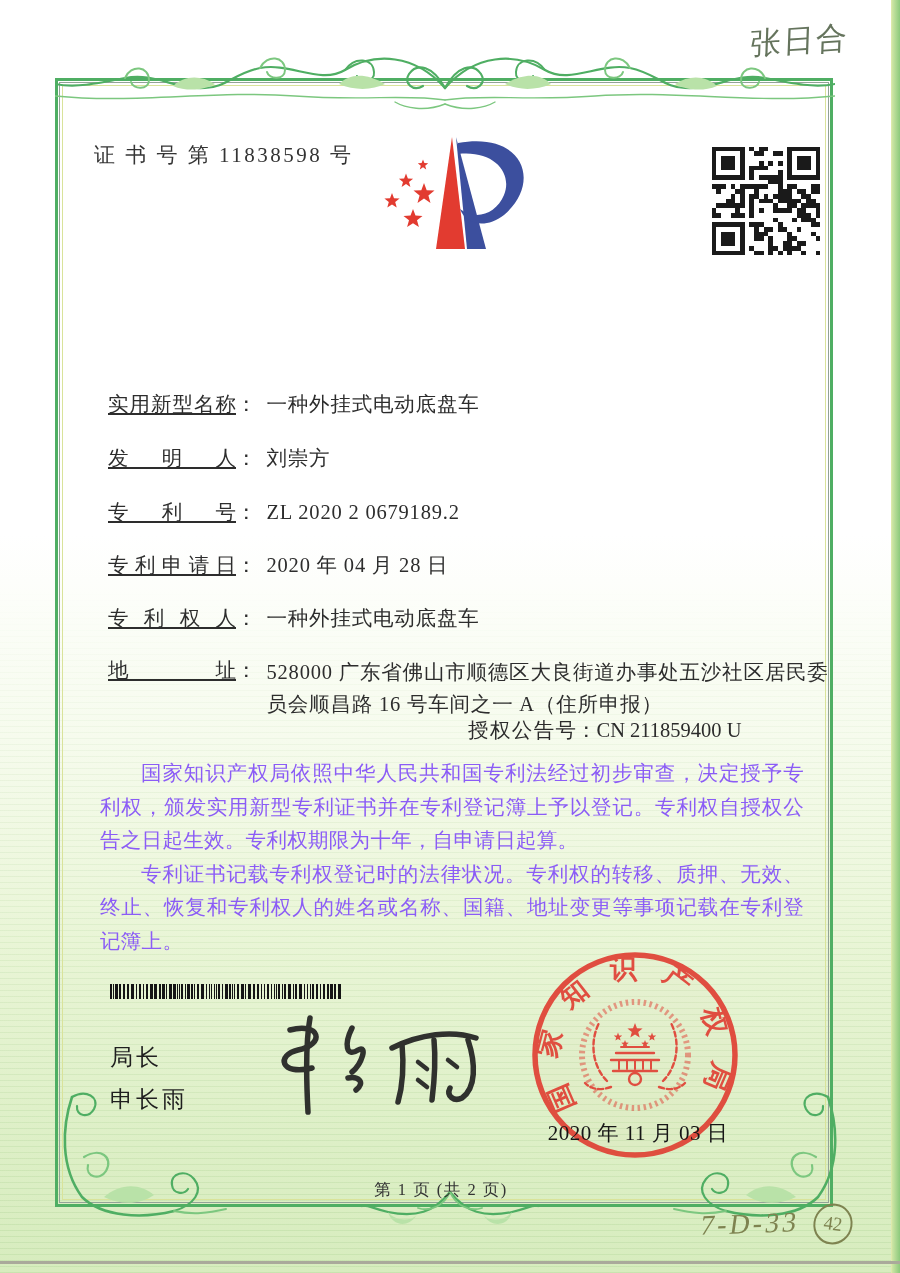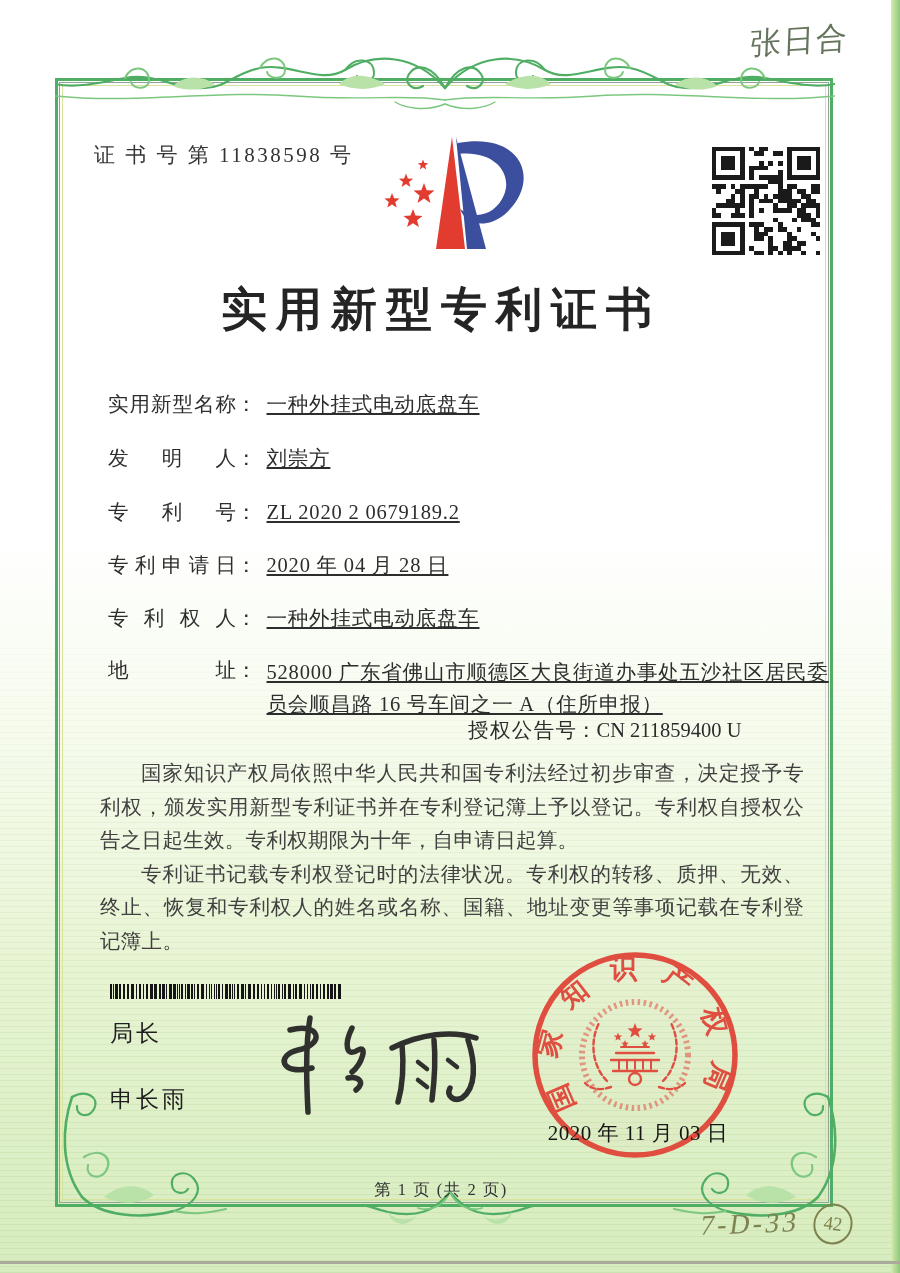--- a/index.html
+++ b/index.html
@@ -21,31 +21,31 @@
   #frame{position:absolute;left:55px;top:78px;width:772px;height:1123px;border:3px solid #4fae63;}
   #frame:before{content:"";position:absolute;inset:1px;border:1px solid #93a297;}
   #frame:after{content:"";position:absolute;inset:4px;border:1px solid #d9e39a;}
   svg.orn{position:absolute;pointer-events:none;}
   
   .abs{position:absolute;}
   #cert-no{left:94px;top:141px;font-size:21px;letter-spacing:2.5px;color:#343434;}
   #title{left:55px;top:279px;width:772px;text-align:center;font-size:46px;font-weight:700;
     letter-spacing:9px;color:#242424;}
   .row{position:absolute;left:108px;font-size:20.5px;color:#2d2d2d;white-space:nowrap;}
-  .row .lbl{display:inline-block;width:128px;text-align:justify;text-align-last:justify;}
+  .row .lbl{display:inline-block;width:128px;text-align:justify;text-align-last:justify;text-decoration:underline;}
   .row .col{display:inline-block;}
-  .row .val{display:inline-block;margin-left:10px;letter-spacing:.8px;text-decoration:underline;}
+  .row .val{display:inline-block;margin-left:10px;letter-spacing:.8px;}
   .row.addr{white-space:normal;}
   .row.addr .lbl{vertical-align:top;}
   .row.addr .val{width:566px;line-height:32px;vertical-align:top;}
   #grant-right{position:absolute;left:468px;font-size:20.5px;white-space:nowrap;}
   #grant-right .lbl{display:inline-block;width:108px;text-align:justify;text-align-last:justify;}
   #paras{left:100px;top:757px;width:704px;}
   #paras p{margin:0;font-size:20.5px;line-height:33.5px;text-indent:2em;letter-spacing:.3px;
-    color:#404040;text-align:justify;}
+    color:#8b5cf6;text-align:justify;}
   #barcode{left:110px;top:984px;width:236px;height:15px;display:flex;align-items:stretch;}
   #barcode div{background:#151515;}
   .signer{left:110px;font-size:23px;font-family:"Liberation Sans","DejaVu Sans",sans-serif;color:#1f1f1f;letter-spacing:3px;}
   #seal-date{left:538px;top:1119px;width:200px;text-align:center;font-size:21px;color:#161616;
     letter-spacing:.5px;z-index:6;}
   #page-no{left:55px;top:1179px;width:772px;text-align:center;font-size:16.5px;letter-spacing:1.5px;color:#333;}
   #back-note{left:30px;top:1231px;width:800px;text-align:center;font-size:18px;letter-spacing:3px;color:#2c2c2c;}
   #hand-tr{left:750px;top:20px;font-size:31px;color:#55654c;transform:rotate(-4deg) skewX(-6deg);
     opacity:.9;letter-spacing:2px;}
   #hand-br{left:700px;top:1206px;font-size:28px;color:#7e8350;transform:rotate(-2deg) skewX(-10deg);
@@ -297,21 +297,20 @@
       <rect x="2" y="2" width="5" height="5" fill="#fff"></rect>
       <rect x="3" y="3" width="3" height="3" fill="#1a1a1a"></rect>
       <rect x="17" y="1" width="7" height="7" fill="#1a1a1a"></rect>
       <rect x="18" y="2" width="5" height="5" fill="#fff"></rect>
       <rect x="19" y="3" width="3" height="3" fill="#1a1a1a"></rect>
       <rect x="1" y="17" width="7" height="7" fill="#1a1a1a"></rect>
       <rect x="2" y="18" width="5" height="5" fill="#fff"></rect>
       <rect x="3" y="19" width="3" height="3" fill="#1a1a1a"></rect>
     </svg>
 
-  <div id="title" class="abs">实用新型专利证书</div>
 
   <div class="row" style="top:390px">
     <span class="lbl">实用新型名称</span><span class="col">：</span><span class="val">一种外挂式电动底盘车</span>
   </div>
   <div class="row" style="top:444px">
     <span class="lbl">发明人</span><span class="col">：</span><span class="val">刘崇方</span>
   </div>
   <div class="row" style="top:498px">
     <span class="lbl">专利号</span><span class="col">：</span><span class="val">ZL 2020 2 0679189.2</span>
   </div>
@@ -397,21 +396,21 @@
       <div style="width: 2px; margin-right: 2px;"></div>
       <div style="width: 2px; margin-right: 2px;"></div>
       <div style="width: 1px; margin-right: 2px;"></div>
       <div style="width: 2px; margin-right: 2px;"></div>
       <div style="width: 2px; margin-right: 1px;"></div>
       <div style="width: 3px; margin-right: 1px;"></div>
       <div style="width: 2px; margin-right: 2px;"></div>
       <div style="width: 3px; margin-right: 1px;"></div>
     </div>
 
-  <div class="signer abs" style="top:1018px">局长</div>
+  <div class="signer abs" style="top:1042px">局长</div>
   <div class="signer abs" style="top:1084px">申长雨</div>
 
   <svg class="abs" style="left:245px;top:995px;" width="270" height="125" viewBox="0 0 270 125" fill="none" stroke="#212121" stroke-width="5.5" stroke-linecap="round" opacity=".92">
     <path d="M65 23 C61 45 61 80 63 117"></path>
     <path d="M45 35 C75 27 81 49 53 55 C31 60 35 81 67 73"></path>
     <path d="M107 33 C99 49 101 63 113 55 C123 49 117 69 107 77"></path>
     <path d="M103 83 C113 81 121 87 111 95"></path>
     <path d="M147 53 C175 39 207 35 231 43"></path>
     <path d="M157 49 C159 71 157 93 153 107"></path>
     <path d="M189 45 C191 67 189 89 187 105"></path>

